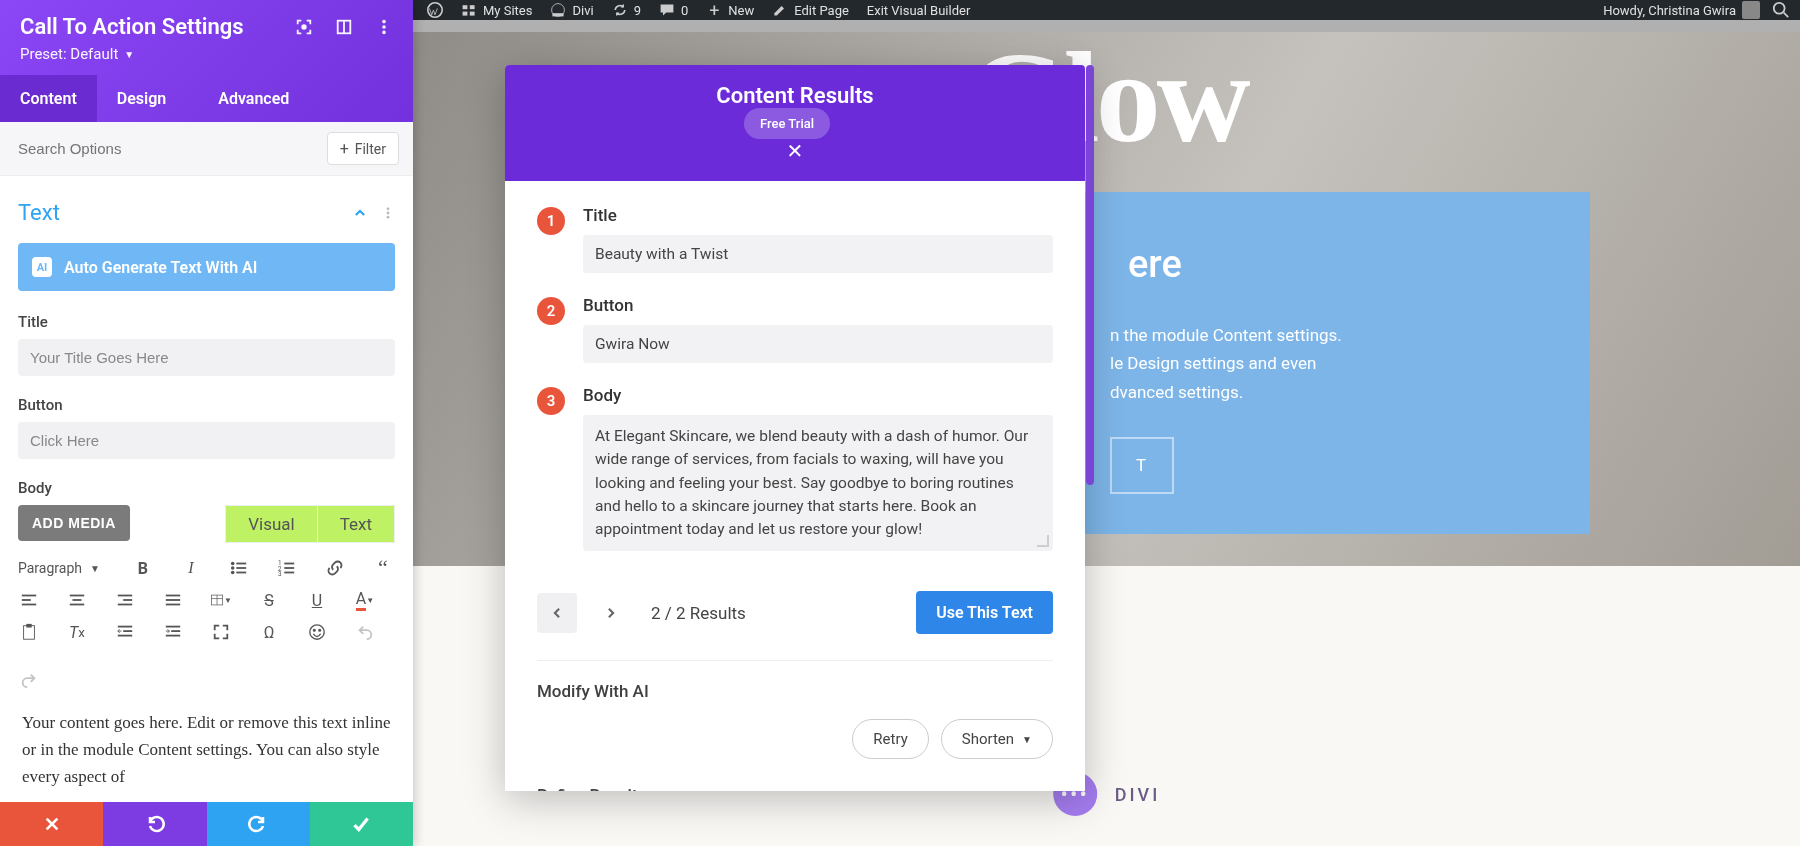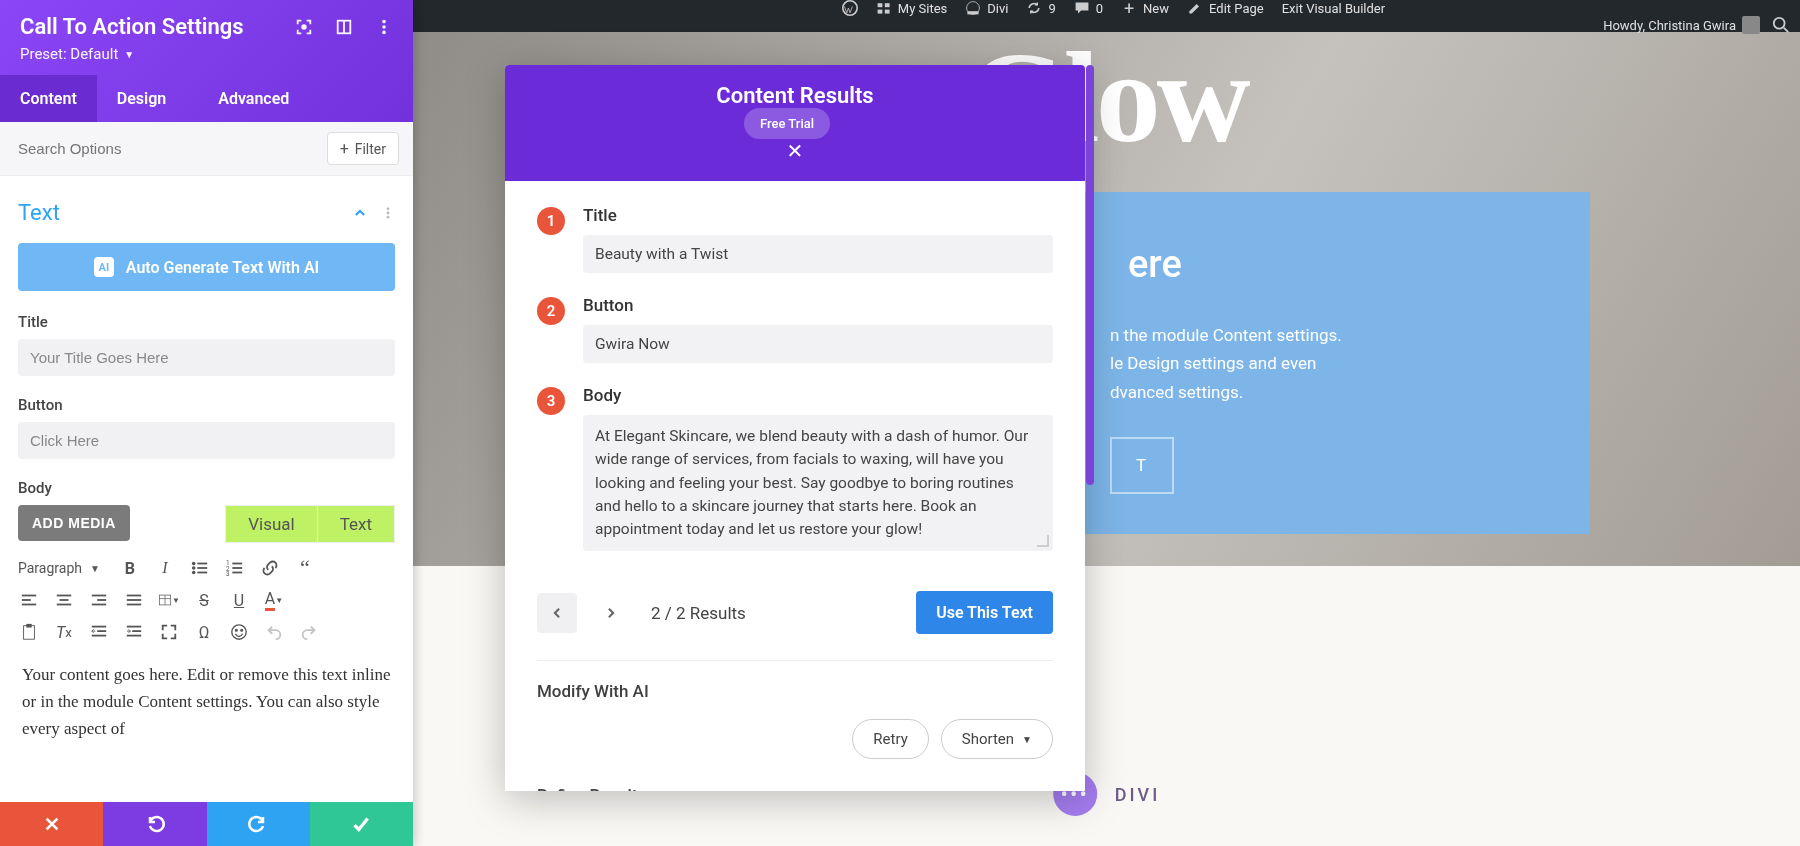--- a/index.html
+++ b/index.html
@@ -1,19 +1,19 @@
 <!DOCTYPE html>
 <html><head>
 <meta charset="utf-8">
 <style>
 * { box-sizing: border-box; margin: 0; padding: 0; }
 body { font-family: -apple-system, BlinkMacSystemFont, "Segoe UI", Roboto, sans-serif; width: 1800px; height: 846px; overflow: hidden; background: #b0b0b0; position: relative; }
 
 
-.wpbar { position: absolute; top: 0; left: 413px; right: 0; height: 32px; background: #23282d; color: #ccc; display: flex; align-items: center; font-size: 13px; z-index: 5; flex-direction: column; }
+.wpbar { position: absolute; top: 0; left: 413px; right: 0; height: 20px; background: #23282d; color: #ccc; display: flex; align-items: center; font-size: 13px; z-index: 5; }
 .wpbar-left { display: flex; align-items: center; gap: 18px; padding-left: 14px; }
 .wpbar-right { margin-left: auto; display: flex; align-items: center; gap: 12px; padding-right: 10px; }
 .wpbar-item { display: flex; align-items: center; gap: 6px; color: #e0e0e0; }
 .wpbar .avatar { width: 18px; height: 18px; background: #888; border-radius: 2px; }
 .wpbar .wicon { width: 16px; height: 16px; display: inline-flex; align-items: center; justify-content: center; }
 
 
 .page-preview { position: absolute; top: 32px; left: 413px; right: 0; bottom: 0; background: linear-gradient(120deg, #8f8c87 0%, #c5c2bd 50%, #9a948c 100%); overflow: hidden; }
 .hero-title { position: absolute; top: -10px; left: 50%; transform: translateX(-50%); font-size: 130px; font-weight: 700; color: #fff; letter-spacing: -4px; font-family: Georgia, serif; }
 .module-box { position: absolute; top: 160px; right: 210px; width: 520px; background: #7db5e8; color: #fff; padding: 40px; font-size: 17px; line-height: 1.7; }
@@ -39,33 +39,33 @@
 .panel-tab:nth-child(3){ margin-left: 12px;}
 
 .panel-searchbar { display: flex; align-items: center; padding: 10px 14px; border-bottom: 1px solid #eee; background:#f6f6f8; }
 .panel-searchbar input { flex: 1; border: none; background: transparent; font-size: 15px; color: #777; padding: 6px 4px; outline: none; }
 .filter-btn { display: flex; align-items: center; gap: 6px; border: 1px solid #ddd; background: #fff; padding: 6px 12px; border-radius: 4px; font-size: 14px; color: #555; }
 
 .panel-body { flex: 1; overflow: auto; padding: 14px 18px 0; }
 .section-row { display: flex; align-items: center; color: #2ea3f2; font-size: 22px; font-weight: 400; margin: 10px 0 18px; }
 .section-row .chev { margin-left: auto; display: flex; gap: 14px; align-items: center; }
 
-.auto-gen { background: #6fb8f5; color: #fff; border-radius: 4px; padding: 14px; text-align: center; font-size: 16px; font-weight: 600; display: flex; align-items: center; justify-content: center; gap: 12px; margin-bottom: 22px; }
+.auto-gen { background: #6fb8f5; color: #fff; border-radius: 4px; padding: 14px; text-align: center; font-size: 16px; font-weight: 600; display: flex; align-items: center; justify-content: flex-start; gap: 12px; margin-bottom: 22px; }
 .auto-gen .ai-badge { background: #fff; color: #6fb8f5; width: 20px; height: 20px; border-radius: 4px; font-size: 11px; display: flex; align-items: center; justify-content: center; font-weight: 700; }
 
 .field-label { font-size: 15px; color: #444; margin-bottom: 8px; font-weight: 500; }
 .field-input { width: 100%; background: #f1f1f3; border: none; border-radius: 4px; padding: 10px 12px; font-size: 15px; color: #888; margin-bottom: 20px; }
 
 .add-media { background: #7b7b7b; color: #fff; font-weight: 700; font-size: 14px; padding: 10px 14px; border: none; border-radius: 4px; letter-spacing: 0.5px; }
 .vt-tabs { display: inline-flex; float: right; }
 .vt-tab { padding: 8px 22px; font-size: 17px; color: #555; border: 1px solid #eee; background:#bef264;}
 .vt-tab:first-child{ border-right:none;}
 
 .toolbar { margin-top: 14px; }
-.toolbar-row { display: flex; gap: 13px; align-items: center; margin-bottom: 10px; flex-wrap: wrap;}
+.toolbar-row { display: flex; gap: 26px; align-items: center; margin-bottom: 10px; flex-wrap: wrap;}
 .toolbar-row .tb { width: 22px; height: 22px; display: flex; align-items: center; justify-content: center; color: #555; font-size: 16px; }
 .para-sel { font-size: 14px; color: #555; display: flex; align-items: center; gap: 8px; margin-right: 6px;}
 
 .editor-content { font-family: Georgia, serif; font-size: 17px; color: #333; line-height: 1.6; padding: 8px 4px; }
 
 .panel-footer { display: flex; height: 44px; }
 .panel-footer > div { flex: 1; display: flex; align-items: center; justify-content: center; color: #fff; font-size: 18px; }
 .pf-red { background: #e9553b; }
 .pf-purple { background: #7c3ce2; }
 .pf-blue { background: #2ea3f2; }

